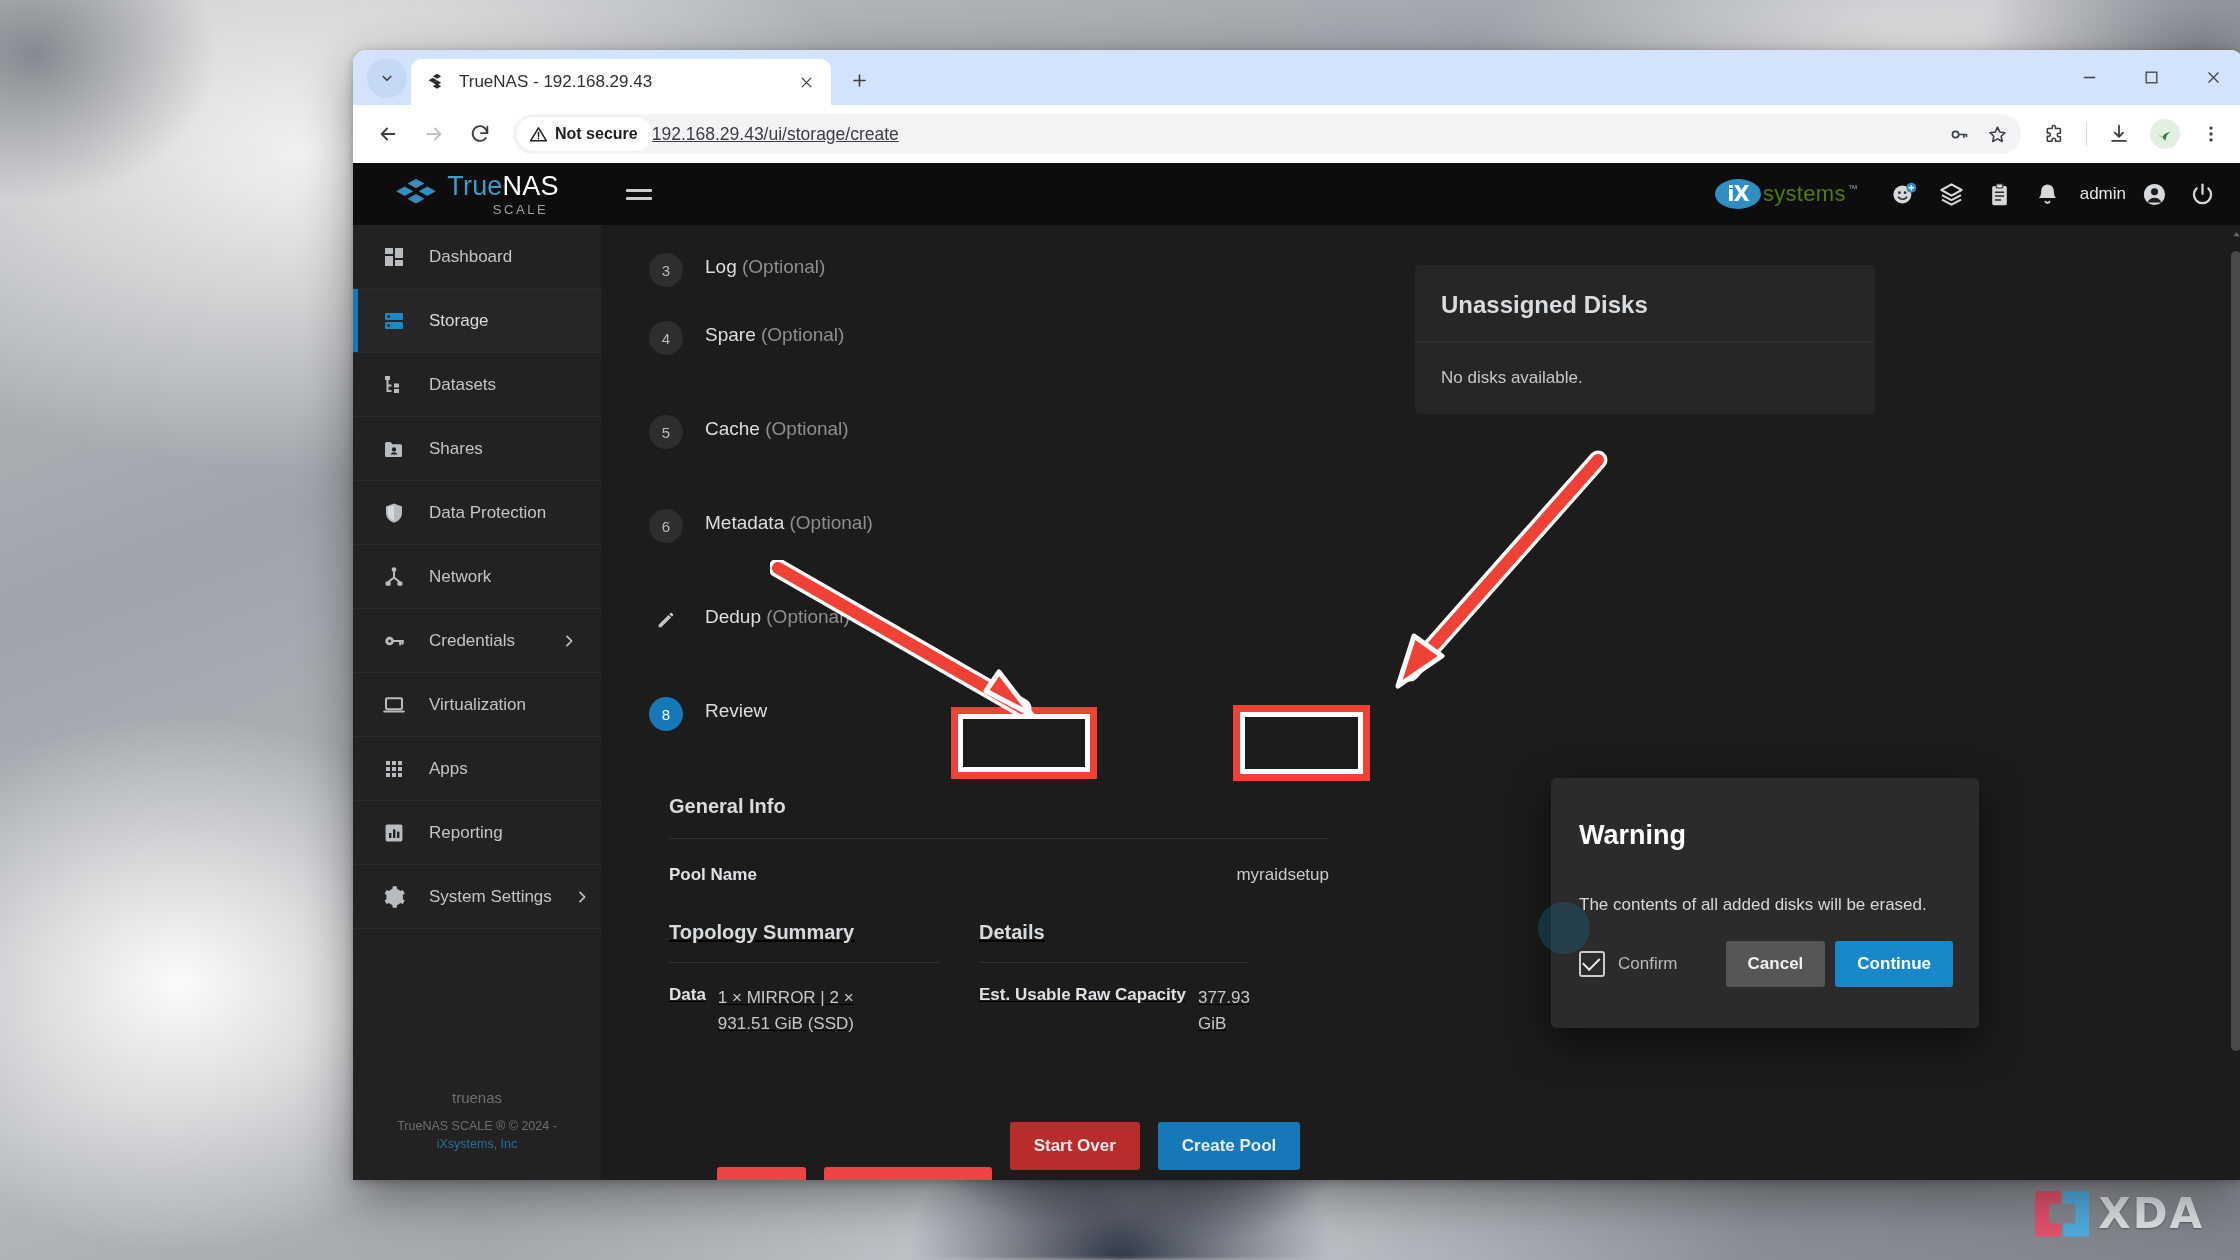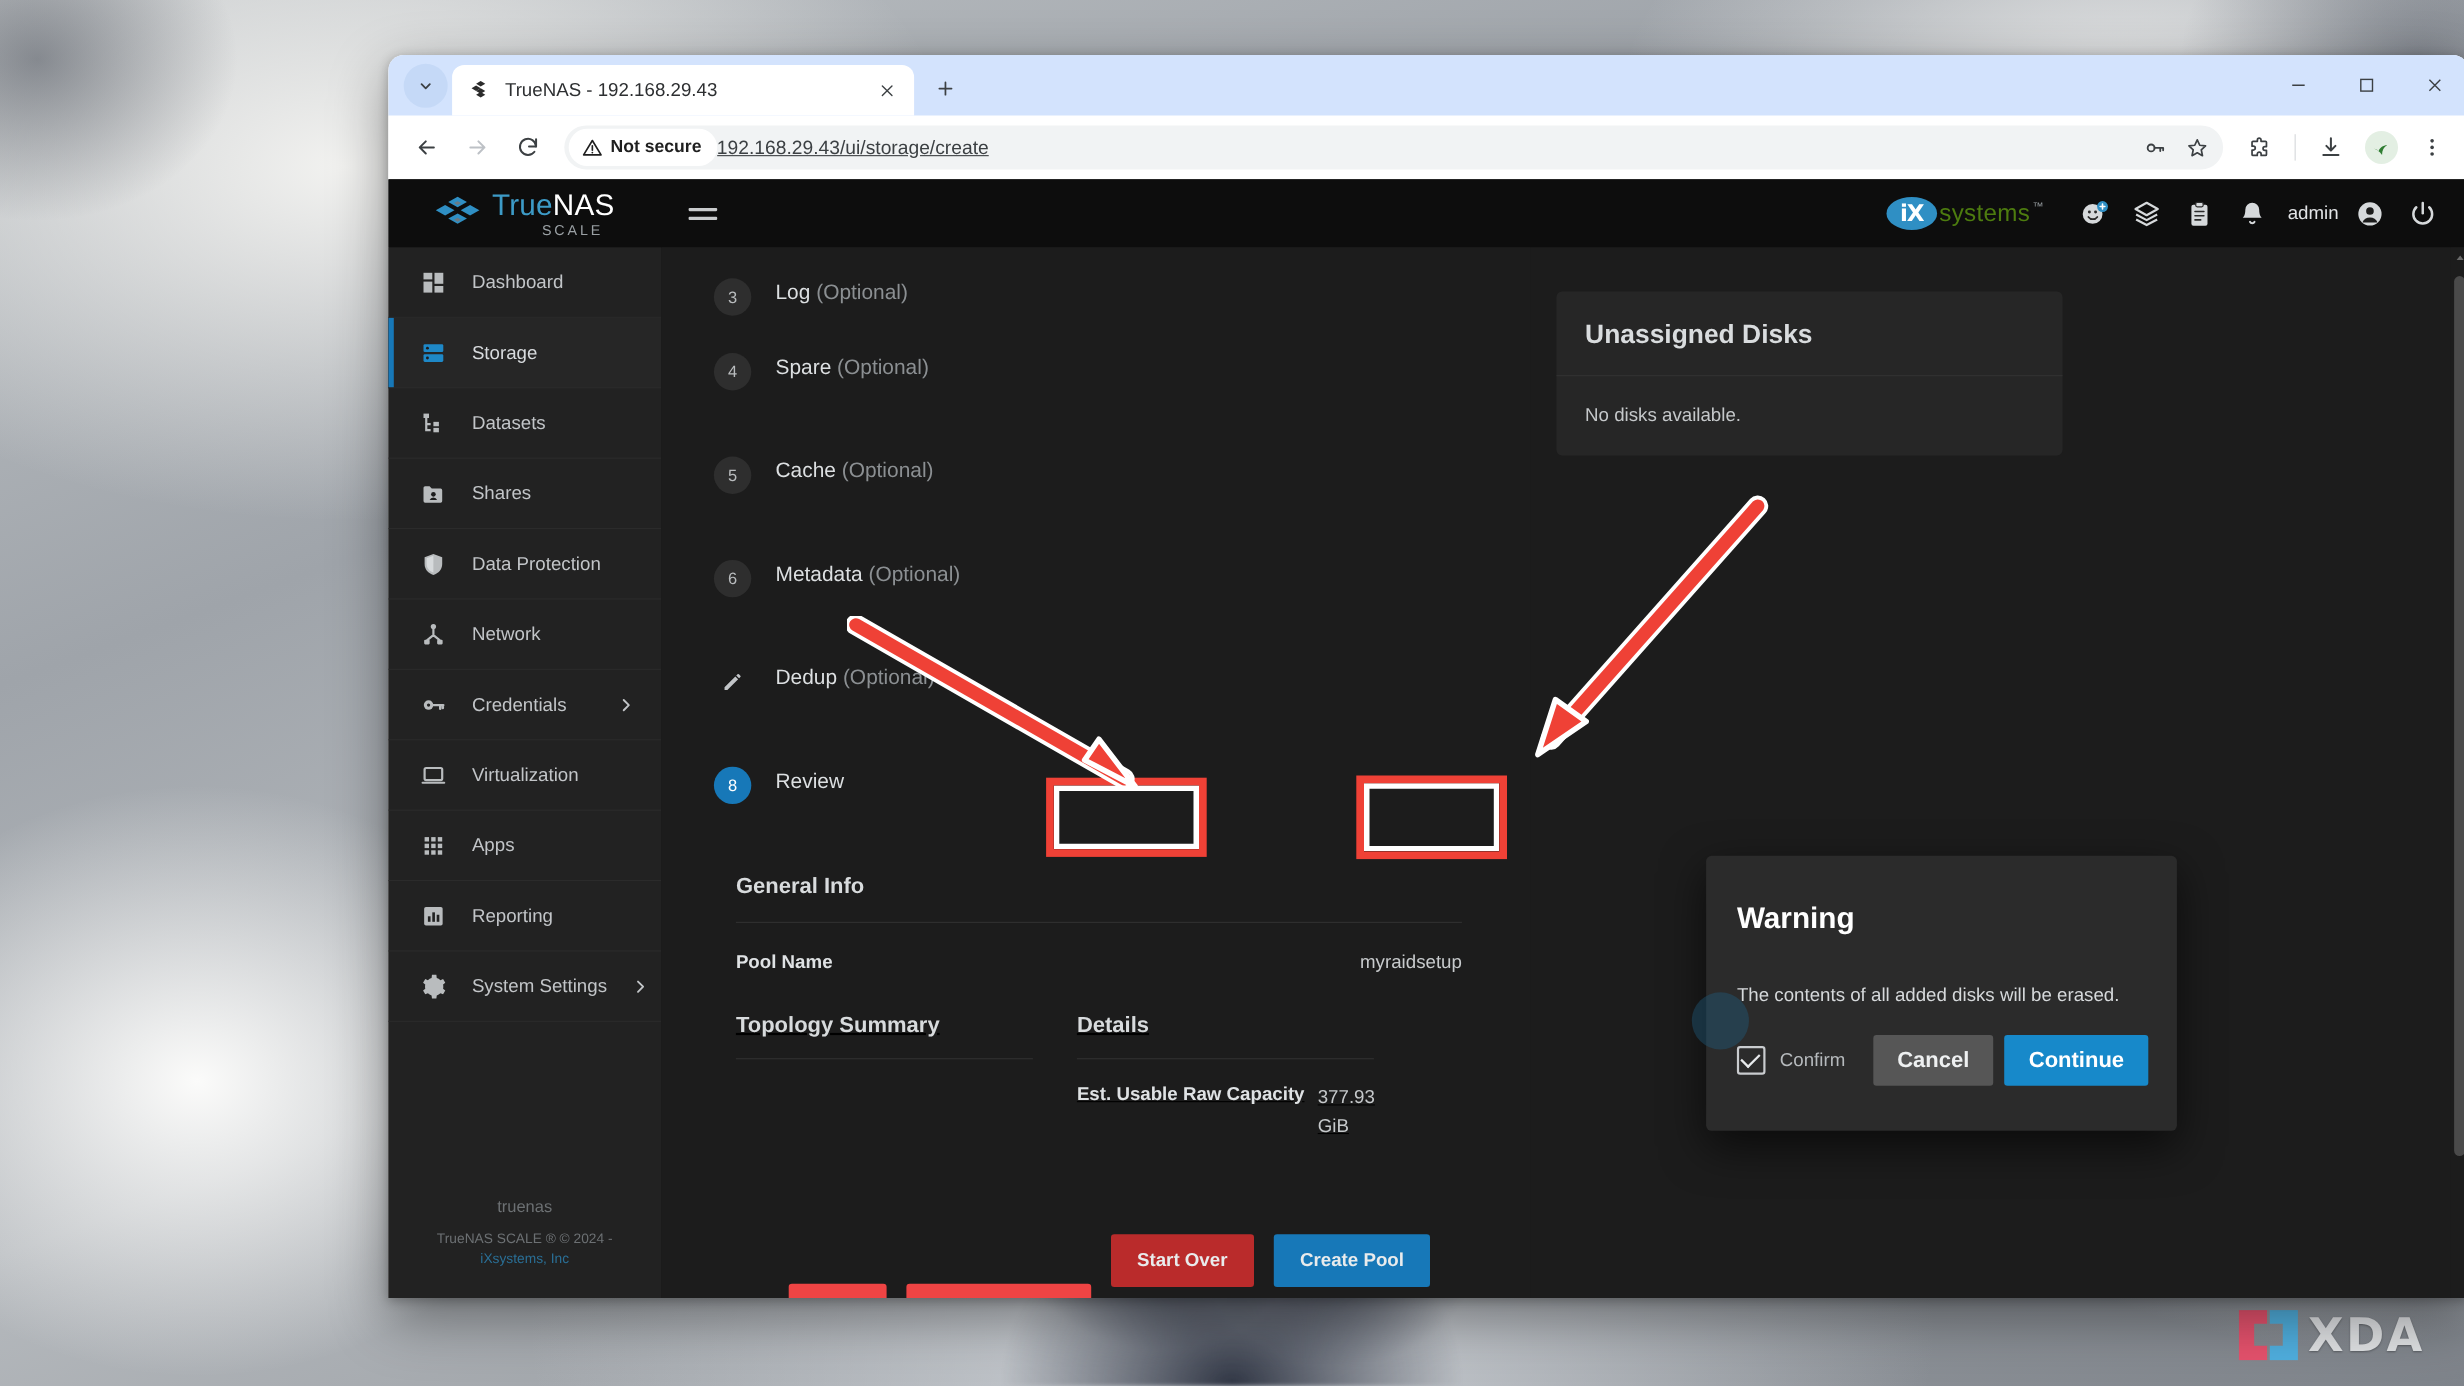--- a/index.html
+++ b/index.html
@@ -390,21 +390,21 @@
   #confirm-ripple {
     position: absolute; left: -13px; top: -13px;
     width: 52px; height: 52px; border-radius: 50%;
     background: rgba(30,90,125,.42);
   }
   #confirm-label { font-size: 17px; color: #b6babd; }
   #dlg-right { margin-left: auto; display: flex; gap: 10px; }
   .dlg-btn {
     height: 46px; padding: 0 22px;
     display: flex; align-items: center; justify-content: center;
-    font-size: 20px; font-weight: 700; border-radius: 3px;
+    font-size: 17px; font-weight: 700; border-radius: 3px;
   }
   .dlg-btn.cancel { background: #565656; color: #eef0f1; }
   .dlg-btn.continue { background: #1789ca; color: #ffffff; }
 
   
   .anno-box {
     position: absolute;
     border: 7px solid #ef4136;
     box-shadow: inset 0 0 0 5px #ffffff;
     background: transparent;
@@ -847,20 +847,24 @@
             <div class="hrule" style="margin-top:20px;"></div>
             <div class="kv-row">
               <span class="kv-k">Pool Name</span>
               <span class="kv-v">myraidsetup</span>
             </div>
 
             <div class="two-col">
               <div class="col">
                 <div class="col-head">Topology Summary</div>
                 <div class="col-rule"></div>
+                <div class="col-body">
+                  <span class="lbl">Data</span>
+                  <span class="val" style="max-width:190px;">1 × MIRROR | 2 × 931.51 GiB (SSD)</span>
+                </div>
               </div>
               <div class="col">
                 <div class="col-head">Details</div>
                 <div class="col-rule"></div>
                 <div class="col-body">
                   <span class="lbl">Est. Usable Raw Capacity</span>
                   <span class="val">377.93 GiB</span>
                 </div>
               </div>
             </div>

